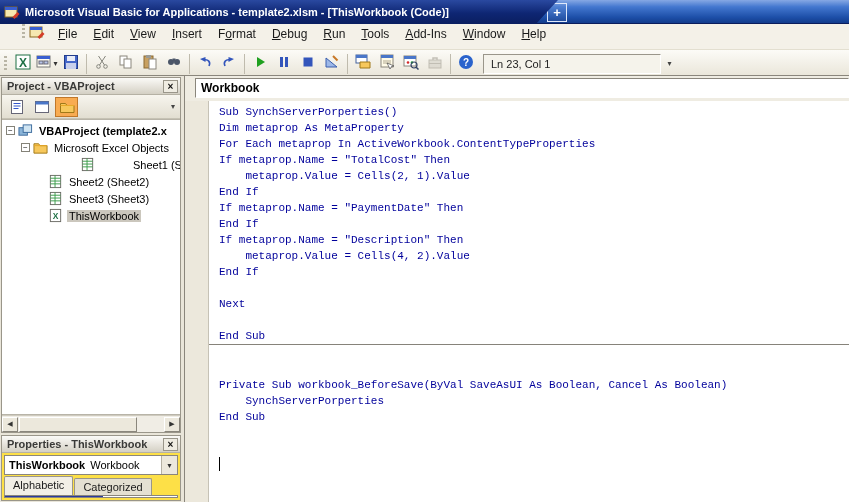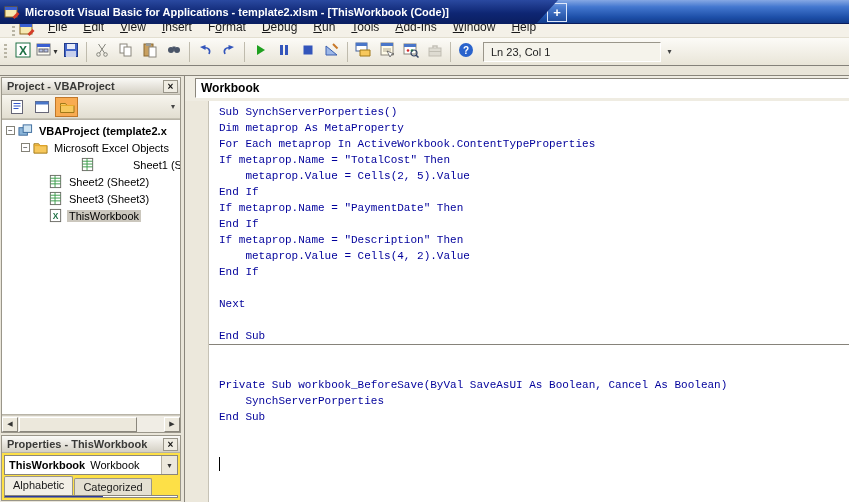--- a/index.html
+++ b/index.html
@@ -16,22 +16,22 @@
     clip-path:polygon(0 0,558px 0,536px 24px,0 24px);
     display:flex;align-items:center;gap:5px;padding-left:4px;
     color:#fff;font-weight:bold;font-size:11px;white-space:nowrap;}
   .app-icon{width:16px;height:16px;flex:none;}
   .app-icon svg{width:16px;height:16px;}
   .pin-btn{position:absolute;left:547px;top:3px;width:20px;height:19px;
     border:1px solid #dfe8fa;color:#fff;font:bold 13px/17px "Liberation Sans",sans-serif;
     text-align:center;background:rgba(255,255,255,0.06);}
 
   
-  .menubar{height:14px;background:#f4f1e8;display:flex;align-items:flex-end;
-    padding-left:10px;border-bottom:1px solid #e3dfd0;}
+  .menubar{height:26px;background:#f4f1e8;display:flex;align-items:flex-start;
+    padding-left:20px;border-bottom:1px solid #e3dfd0;}
   .gripper{width:3px;height:15px;margin:0 4px 0 2px;flex:none;
     background:repeating-linear-gradient(180deg,#b9b5a5 0 2px,transparent 2px 4px);}
   .mb-icon{width:17px;height:16px;margin-right:4px;flex:none;}
   .mb-icon svg{width:16px;height:16px;}
   .menu-item{padding:3px 8px;font-size:12px;color:#1a1a1a;cursor:default;}
   .menu-item u{text-decoration:underline;}
 
   
   .toolbar{height:28px;background:linear-gradient(180deg,#fcfbf7,#e9e5d8);
     display:flex;align-items:center;padding-left:2px;border-bottom:1px solid #84817a;}
@@ -421,21 +421,21 @@
         <div class="cw-combo">Workbook</div>
       </div>
       <div class="cw-body">
         <div class="cw-margin"></div>
         <div class="cw-code" id="code-area">
 
         <div class="code-line">Sub SynchServerPorperties()</div>
             <div class="code-line">Dim metaprop As MetaProperty</div>
             <div class="code-line">For Each metaprop In ActiveWorkbook.ContentTypeProperties</div>
             <div class="code-line">If metaprop.Name = "TotalCost" Then</div>
-            <div class="code-line">    metaprop.Value = Cells(2, 5).Value</div>
+            <div class="code-line">    metaprop.Value = Cells(2, 1).Value</div>
             <div class="code-line">End If</div>
             <div class="code-line">If metaprop.Name = "PaymentDate" Then</div>
             <div class="code-line">End If</div>
             <div class="code-line">If metaprop.Name = "Description" Then</div>
             <div class="code-line">    metaprop.Value = Cells(4, 2).Value</div>
             <div class="code-line">End If</div>
             <div class="code-line"></div>
             <div class="code-line">Next</div>
             <div class="code-line"></div>
             <div class="code-line">End Sub</div>

